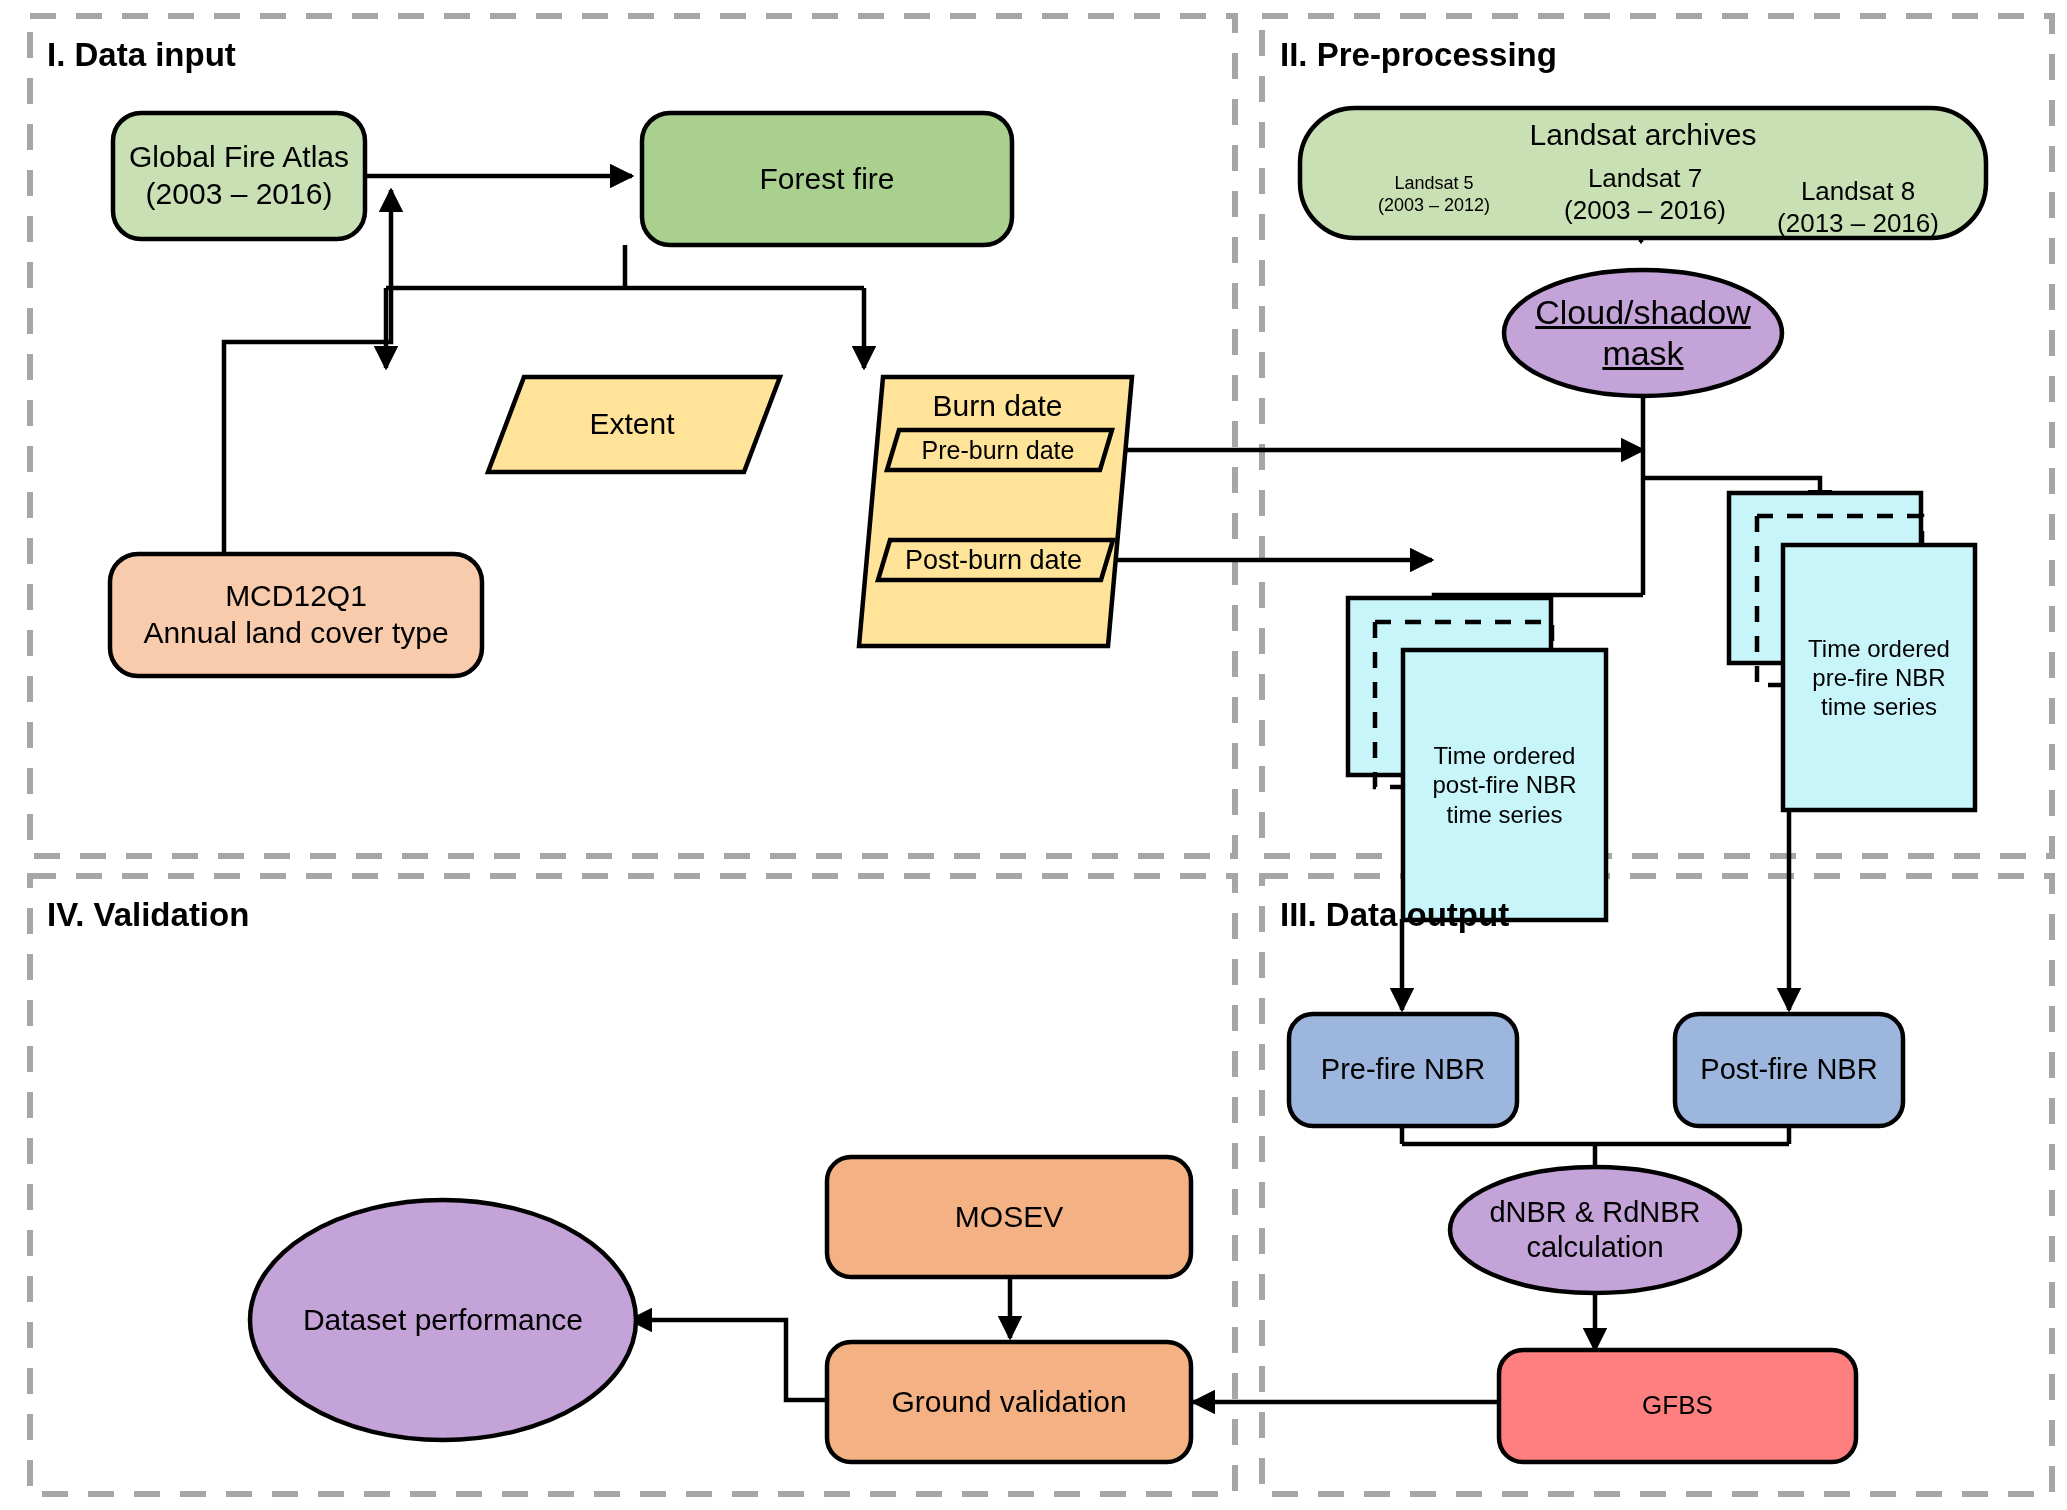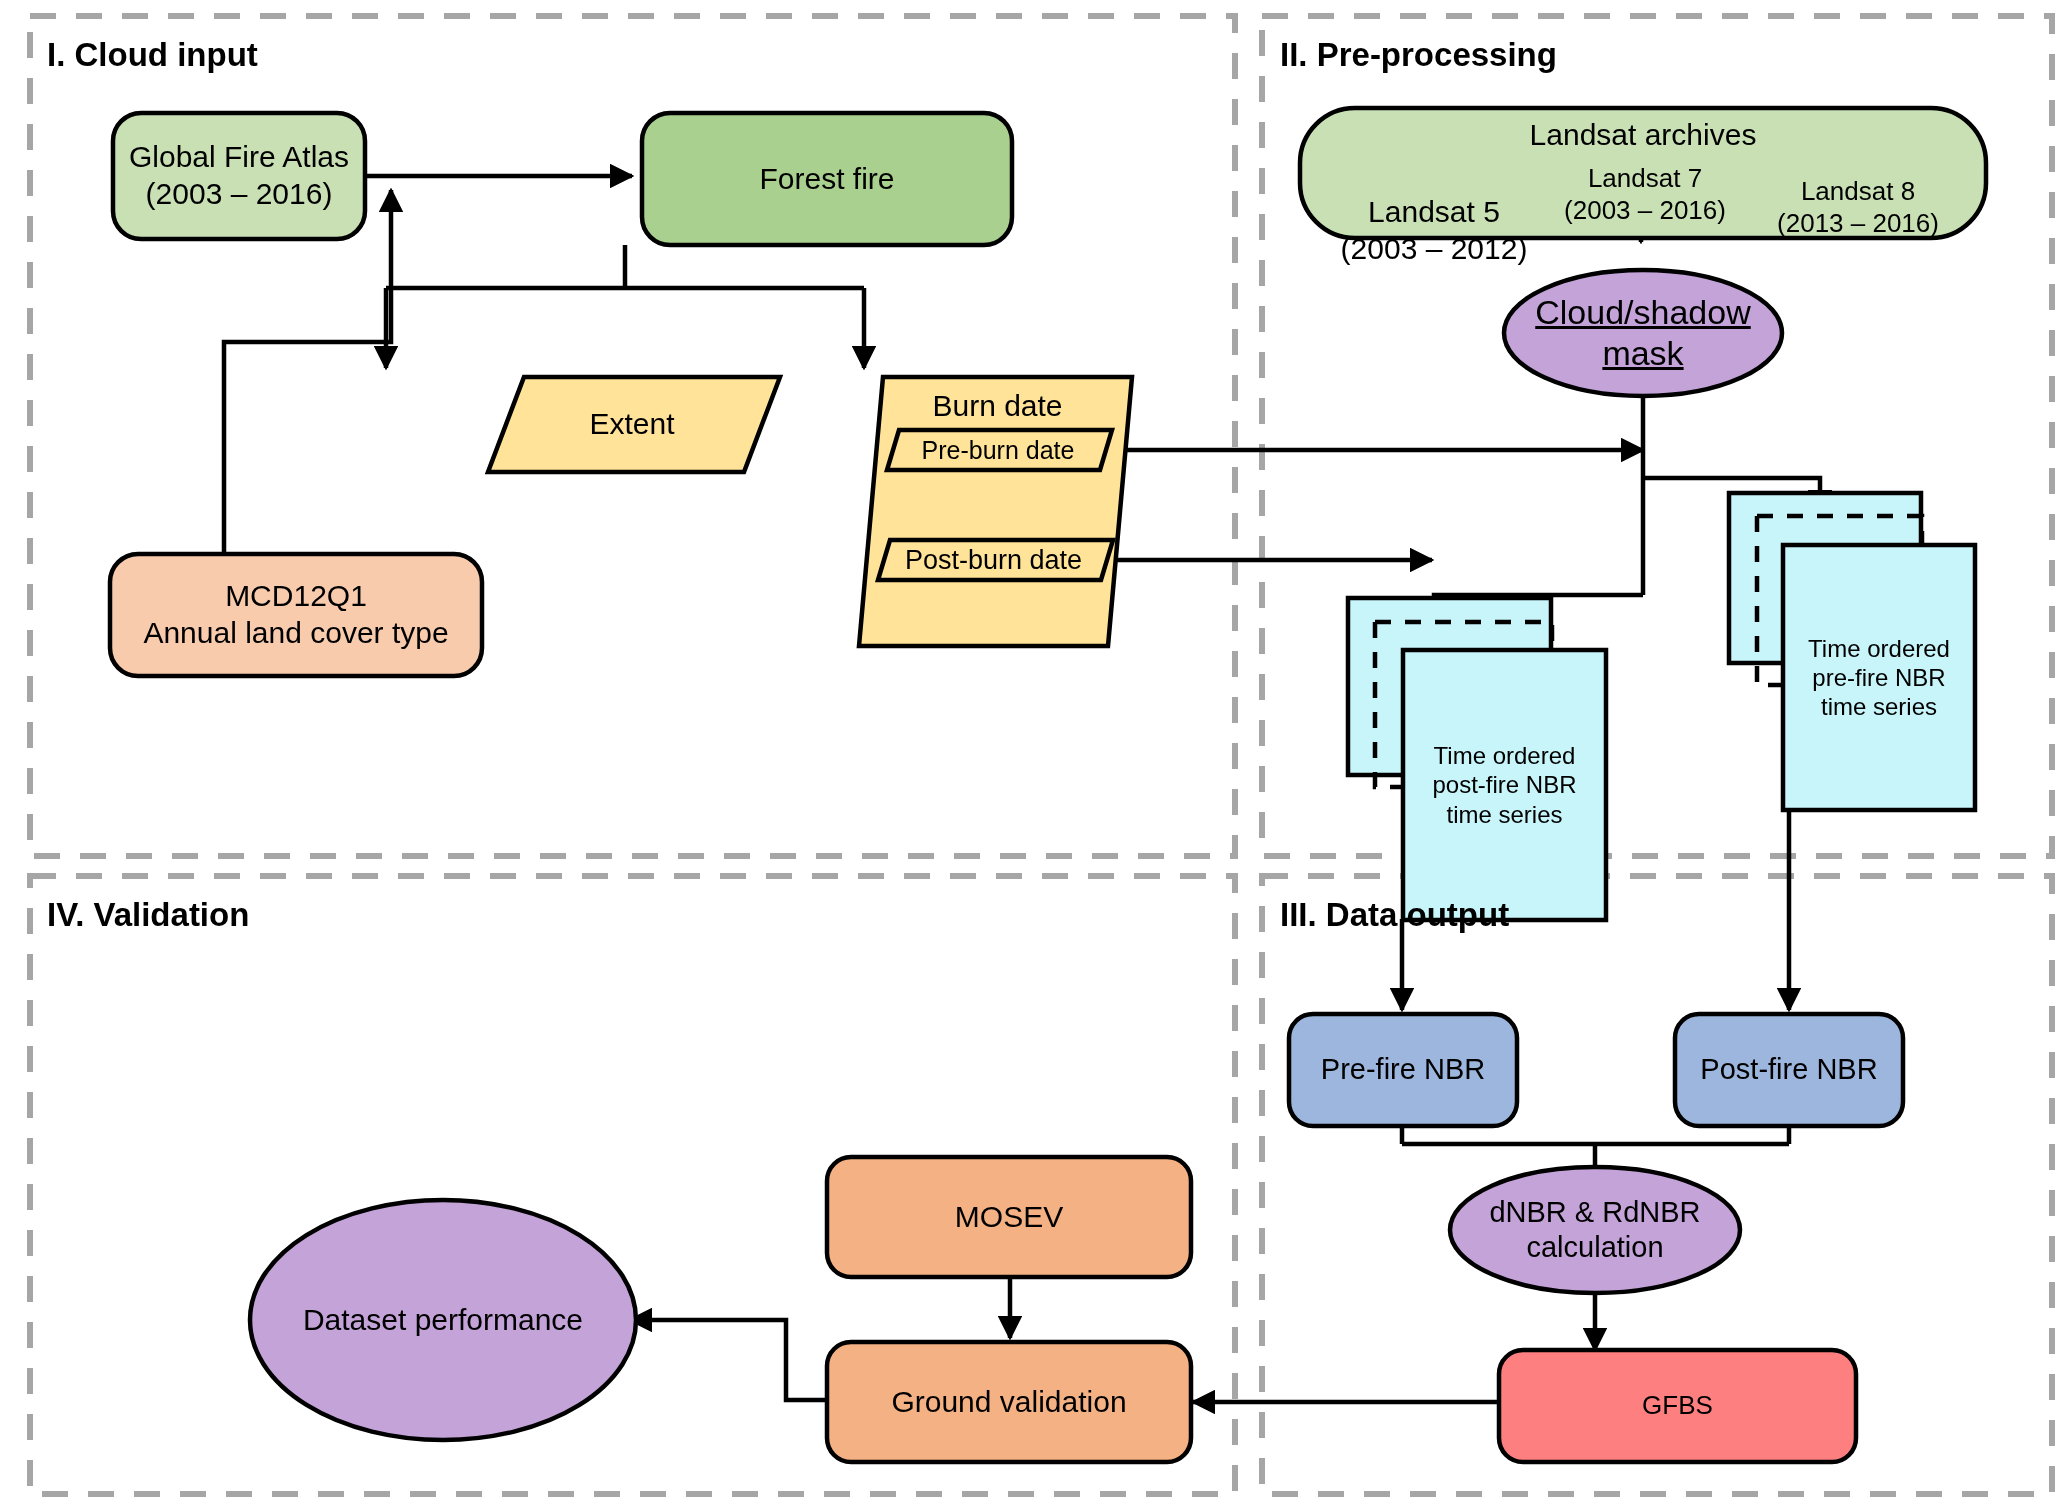--- a/index.html
+++ b/index.html
@@ -147,21 +147,21 @@
 
     <rect x="1499" y="1350" width="357" height="112" rx="24" ry="24" fill="#fd7f7f" stroke="#000000" stroke-width="4.5"></rect>
 
     <rect x="827" y="1157" width="364" height="120" rx="24" ry="24" fill="#f4b183" stroke="#000000" stroke-width="4.5"></rect>
 
     <rect x="827" y="1342" width="364" height="120" rx="24" ry="24" fill="#f4b183" stroke="#000000" stroke-width="4.5"></rect>
 
     <ellipse cx="443" cy="1320" rx="193" ry="120" fill="#c3a3d8" stroke="#000000" stroke-width="4.5"></ellipse>
   </svg>
 
-  <div class="quad-title" style="left:47px; top:36px;">I. Cloud input</div>
+  <div class="quad-title" style="left:47px; top:36px;">I. Data input</div>
   <div class="quad-title" style="left:1280px; top:36px;">II. Pre-processing</div>
   <div class="quad-title" style="left:47px; top:896px;">IV. Validation</div>
   <div class="quad-title" style="left:1280px; top:896px;">III. Data output</div>
 
   <div class="node-label" style="left:113px; top:113px; width:252px; height:126px; font-size:30px;">Global Fire Atlas
 (2003 – 2016)</div>
 
   <div class="node-label" style="left:642px; top:113px; width:370px; height:132px; font-size:30px;">Forest fire</div>
 
   <div class="node-label" style="left:492px; top:377px; width:280px; height:95px; font-size:30px;">Extent</div>
@@ -170,21 +170,21 @@
 
   <div class="node-label" style="left:893px; top:430px; width:210px; height:40px; font-size:25px;">Pre-burn date</div>
 
   <div class="node-label" style="left:884px; top:540px; width:219px; height:40px; font-size:27px;">Post-burn date</div>
 
   <div class="node-label" style="left:110px; top:554px; width:372px; height:122px; font-size:30px;">MCD12Q1
 Annual land cover type</div>
 
   <div class="node-label" style="left:1300px; top:113px; width:686px; height:44px; font-size:30px;">Landsat archives</div>
 
-  <div class="node-label" style="left:1325px; top:157px; width:218px; height:76px; font-size:30px;margin-top:36px;">Landsat 5
+  <div class="node-label" style="left:1325px; top:157px; width:218px; height:76px; font-size:18px;">Landsat 5
 (2003 – 2012)</div>
 
   <div class="node-label" style="left:1536px; top:157px; width:218px; height:76px; font-size:26px;">Landsat 7
 (2003 – 2016)</div>
 
   <div class="node-label" style="left:1749px; top:157px; width:218px; height:76px; font-size:26px;margin-top:13px;">Landsat 8
 (2013 – 2016)</div>
 
   <div class="node-label" style="left:1504px; top:270px; width:278px; height:126px; font-size:34px;text-decoration:underline;">Cloud/shadow
 mask</div>

